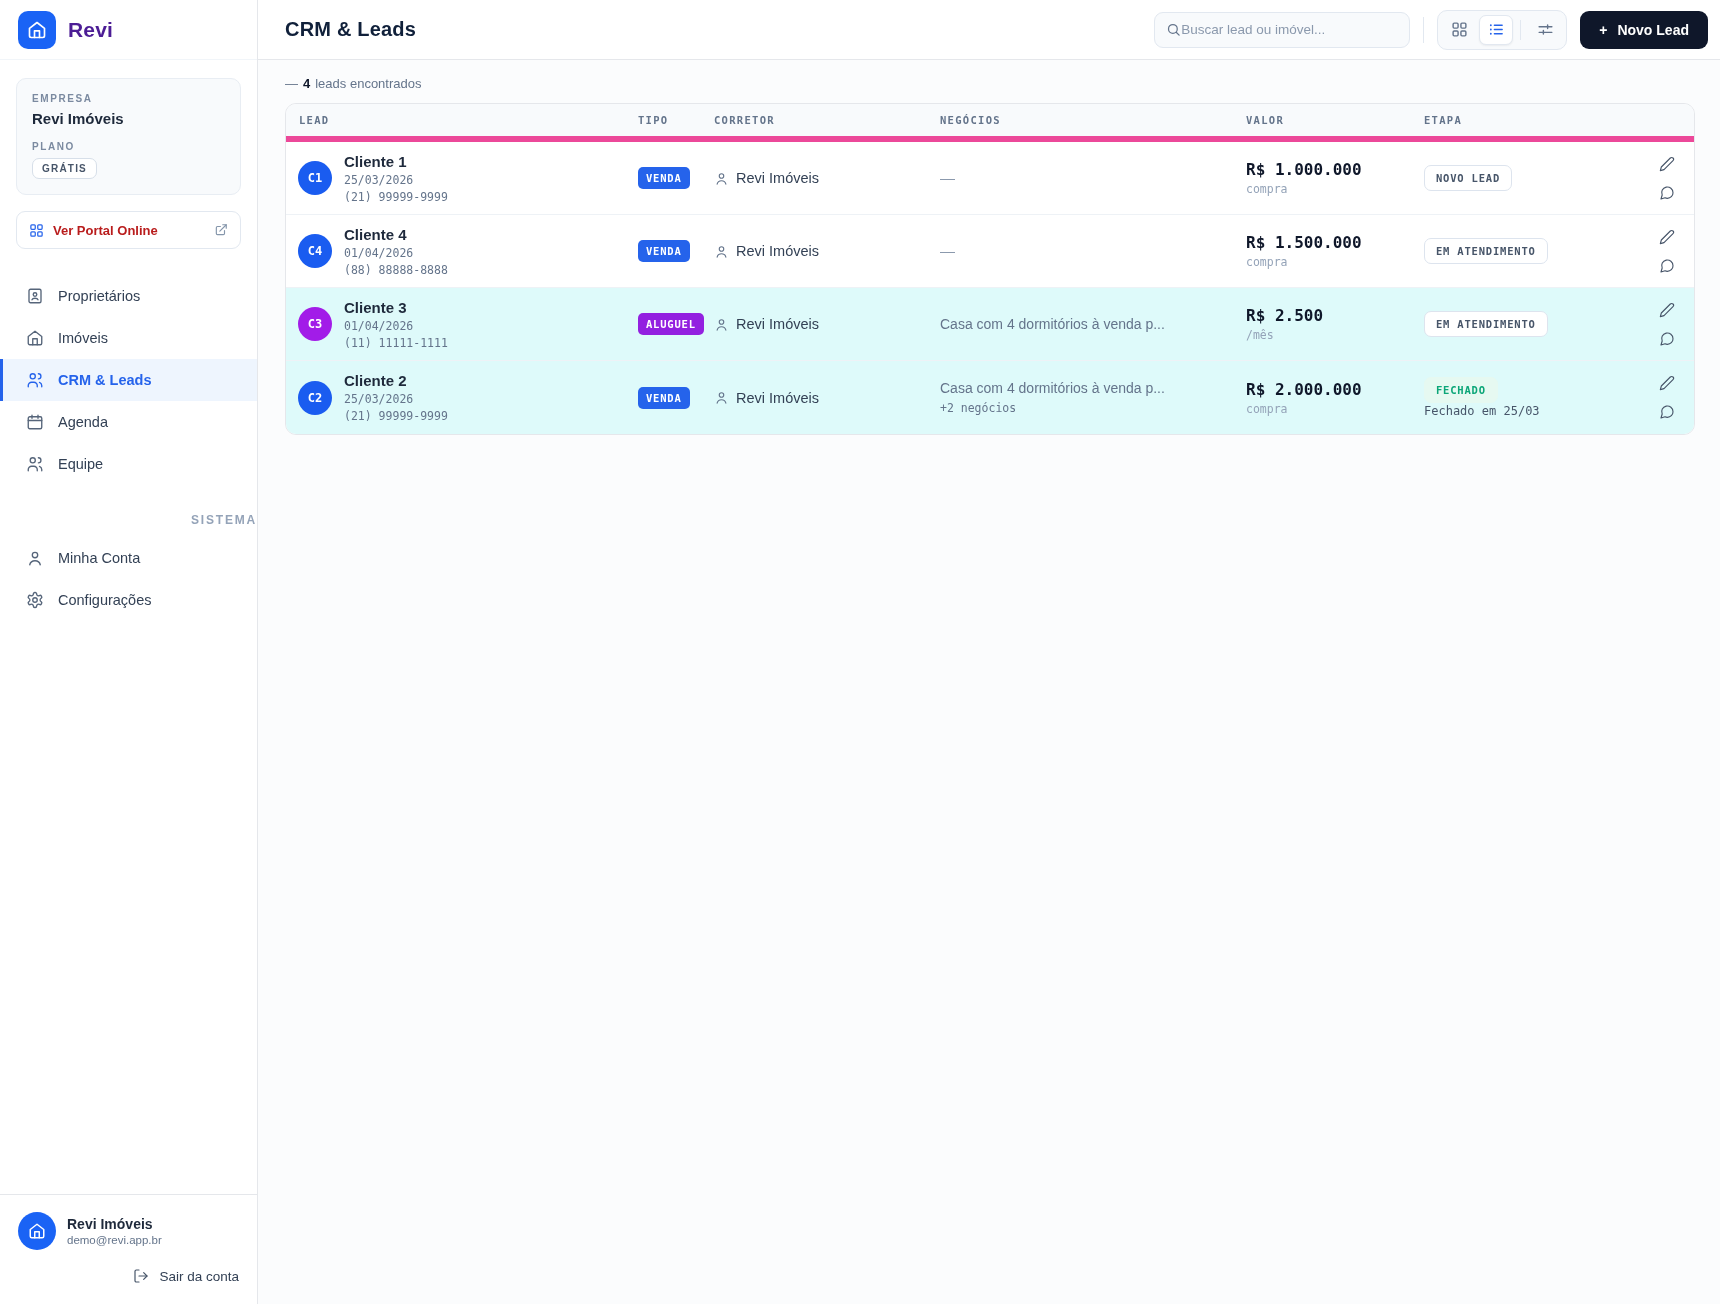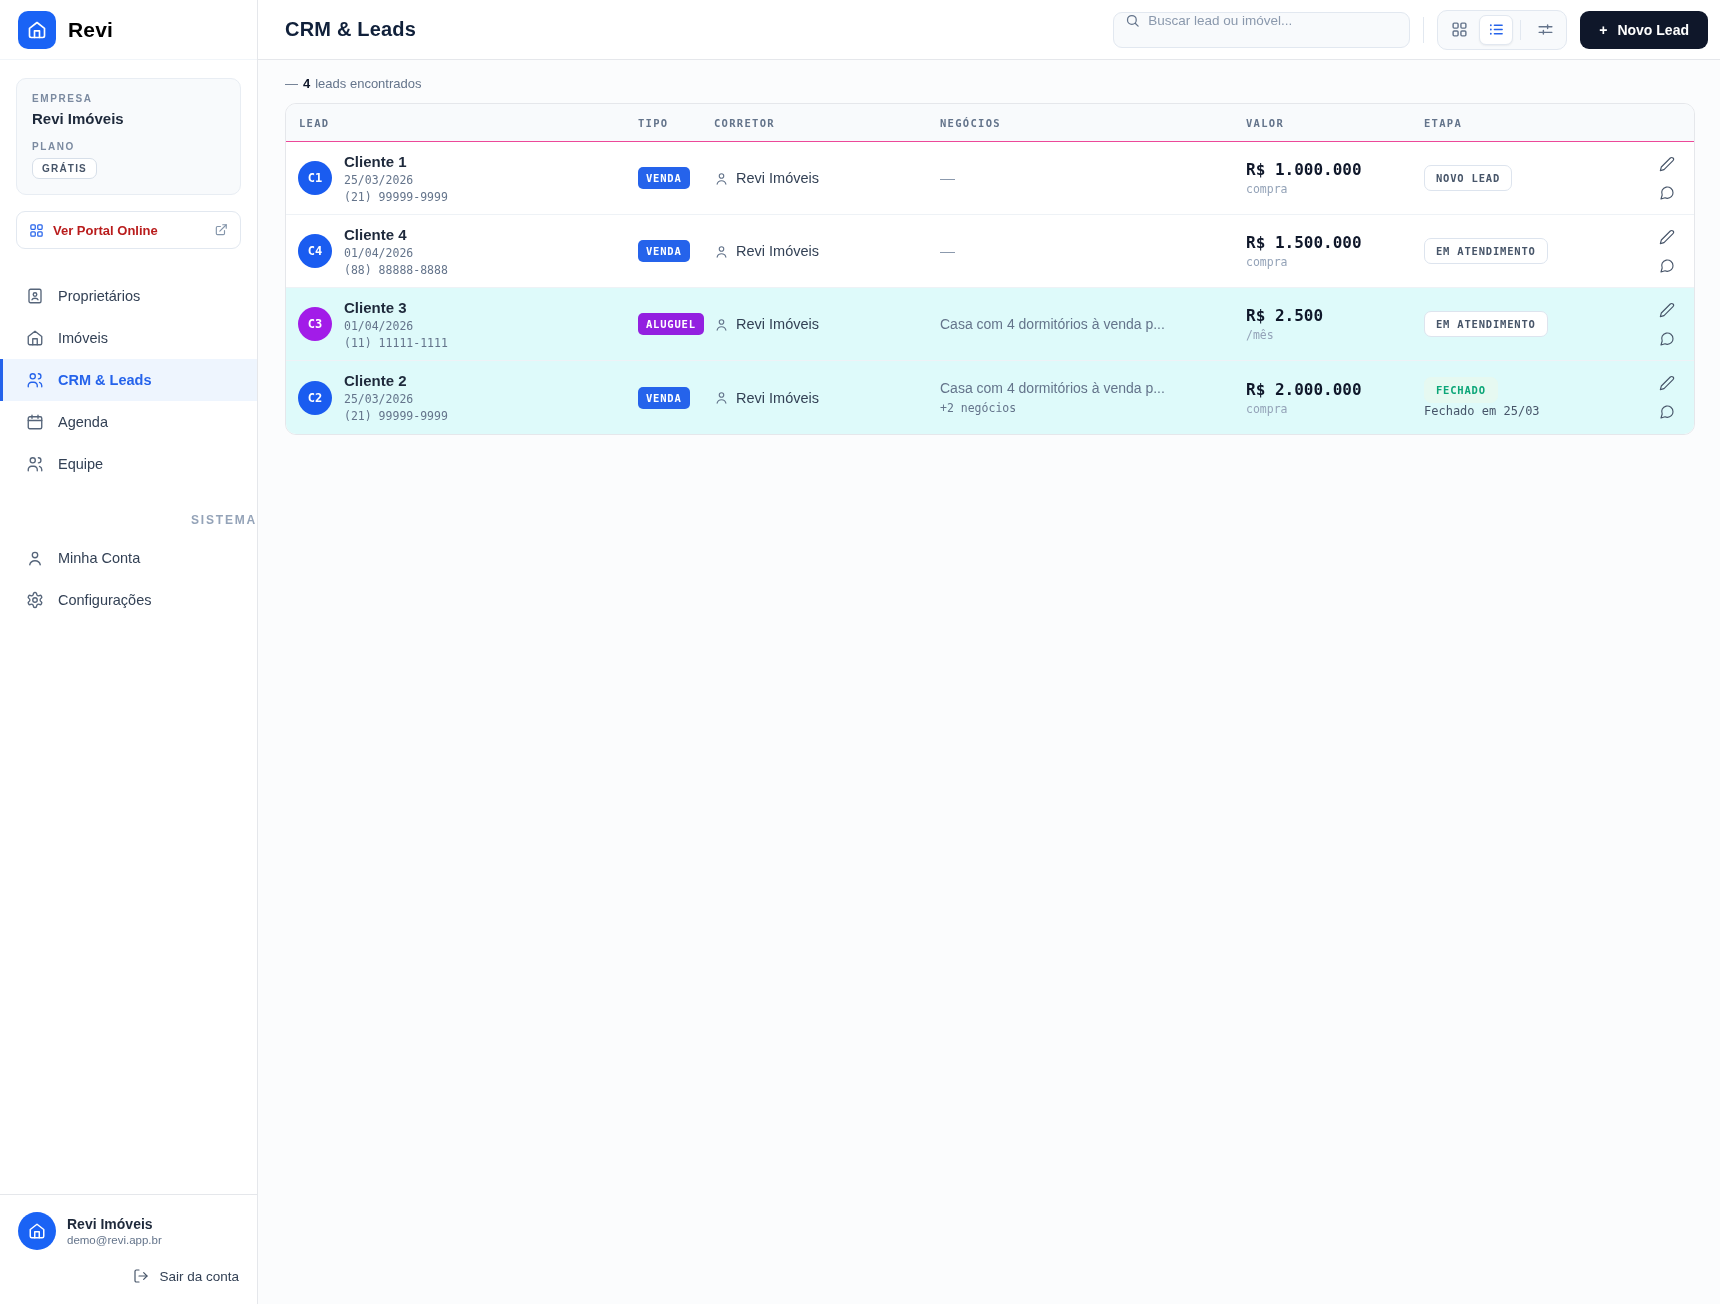--- a/index.html
+++ b/index.html
@@ -4,21 +4,21 @@
 <style>
   * { margin:0; padding:0; box-sizing:border-box; }
   html,body { width:1720px; height:1304px; overflow:hidden; }
   body { font-family:"Liberation Sans", sans-serif; display:flex; background:#fbfcfd; color:#1e293b; }
   svg.ic { display:block; }
 
   
   .sidebar { width:258px; min-width:258px; background:#fff; border-right:1px solid #e5e7eb; display:flex; flex-direction:column; }
   .logo-row { height:60px; display:flex; align-items:center; gap:12px; padding:0 18px; border-bottom:1px solid #f1f5f9; }
   .logo-sq { width:38px; height:38px; border-radius:10px; background:#1a63f5; display:flex; align-items:center; justify-content:center; color:#fff; }
-  .logo-name { font-size:21px; font-weight:bold; color:#000000; letter-spacing:.2px; }
+  .logo-name { font-size:21px; font-weight:bold; color:#4c1d95; letter-spacing:.2px; }
 
   .company-card { margin:18px 16px 12px; background:#f8fafc; border:1px solid #e8edf3; border-radius:10px; padding:14px 15px 15px; }
   .tiny-label { font-size:10px; font-weight:bold; letter-spacing:1.6px; color:#7b8aa0; margin-bottom:6px; }
   .company-name { font-size:15px; font-weight:bold; color:#1e293b; margin-bottom:14px; }
   .plan-badge { display:inline-block; background:#fff; border:1px solid #d7dfe9; border-radius:7px; padding:4px 9px; font-size:10px; font-weight:bold; letter-spacing:1.2px; color:#475569; }
 
   .portal-btn { margin:4px 16px 0; height:38px; background:#fff; border:1px solid #e2e8f0; border-radius:9px; display:flex; align-items:center; padding:0 12px; gap:9px; cursor:pointer; }
   .portal-btn .lbl { font-size:13px; font-weight:bold; color:#b91c1c; flex:1; }
   .portal-btn .grid-ic { color:#2563eb; }
   .portal-btn .ext-ic { color:#8596ab; }
@@ -35,38 +35,38 @@
   .avatar-big { width:38px; height:38px; border-radius:50%; background:#1a63f5; display:flex; align-items:center; justify-content:center; color:#fff; }
   .account .nm { font-size:14px; font-weight:bold; color:#1e293b; }
   .account .em { font-size:11.5px; color:#64748b; margin-top:2px; }
   .logout-row { margin-top:18px; display:flex; align-items:center; gap:10px; font-size:13.5px; color:#334155; cursor:pointer;justify-content:flex-end; }
   .logout-row .lico { color:#475569; }
 
   
   .main { flex:1; display:flex; flex-direction:column; }
   .topbar { height:60px; background:#fff; border-bottom:1px solid #e5e7eb; display:flex; align-items:center; padding:0 12px 0 27px; }
   .page-title { font-size:20px; font-weight:bold; color:#10203a; letter-spacing:.2px; margin-right:auto; }
-  .search-box { width:297px; height:36px; background:#f8fafc; border:1px solid #e2e8f0; border-radius:9px; display:flex; align-items:flex-start; padding:0 11px; gap:8px; }
+  .search-box { width:256px; height:36px; background:#f8fafc; border:1px solid #e2e8f0; border-radius:9px; display:flex; align-items:center; padding:0 11px; gap:0; }
   .search-box input { border:none; outline:none; background:transparent; font-family:"Liberation Sans",sans-serif; font-size:13.5px; color:#334155; width:100%; }
   .search-box input::placeholder { color:#8b99ad; }
   .search-box .sico { color:#64748b; }
   .tb-divider { width:1px; height:26px; background:#e2e8f0; margin:0 13px; }
   .view-group { display:flex; align-items:center; background:#f8fafc; border:1px solid #e2e8f0; border-radius:10px; padding:4px; gap:3px; }
   .view-btn { width:34px; height:30px; display:flex; align-items:center; justify-content:center; border-radius:7px; color:#64748b; cursor:pointer; }
   .view-btn.active { background:#fff; border:1px solid #e2e8f0; box-shadow:0 1px 2px rgba(15,23,42,.06); color:#2563eb; }
   .vg-sep { width:1px; height:20px; background:#e2e8f0; margin:0 4px; }
   .primary-btn { margin-left:13px; height:38px; background:#0f172a; color:#fff; border:none; border-radius:9px; display:flex; align-items:center; gap:10px; padding:0 19px; font-size:14px; font-weight:bold; font-family:"Liberation Sans",sans-serif; cursor:pointer; }
 
   .subheader { padding:16px 27px 12px; font-size:13px; color:#64748b; display:flex; gap:5px; align-items:baseline; }
   .subheader .cnt { color:#0f172a; font-weight:bold; }
 
   
   .table-card { margin:0 25px 0 27px; background:#fff; border:1px solid #e5e7eb; border-radius:11px; overflow:hidden; }
   .tgrid { display:grid; grid-template-columns:352px 76px 226px 306px 158px 222px 1fr; align-items:center; }
-  .thead { background:#f8fafc; border-bottom:1px solid #ec4899; height:38px; }
+  .thead { background:#f8fafc; border-bottom:6px solid #ec4899; height:38px; }
   .th { font-family:"DejaVu Sans Mono",monospace; font-size:10.5px; font-weight:bold; letter-spacing:1.3px; color:#64748b; }
   .th.first { padding-left:13px; }
   .th.right { }
   .th.etapa { padding-left:20px; }
 
   .trow { height:73px; border-bottom:1px solid #eef2f6; cursor:pointer; }
   .trow.last { border-bottom:none; }
   .trow.hl { background:#defafa; }
   .lead-cell { display:flex; align-items:center; gap:12px; padding-left:12px; }
   .avatar { width:34px; height:34px; border-radius:50%; display:flex; align-items:center; justify-content:center; color:#fff; font-size:12px; font-weight:bold; font-family:"DejaVu Sans Mono",monospace; }

